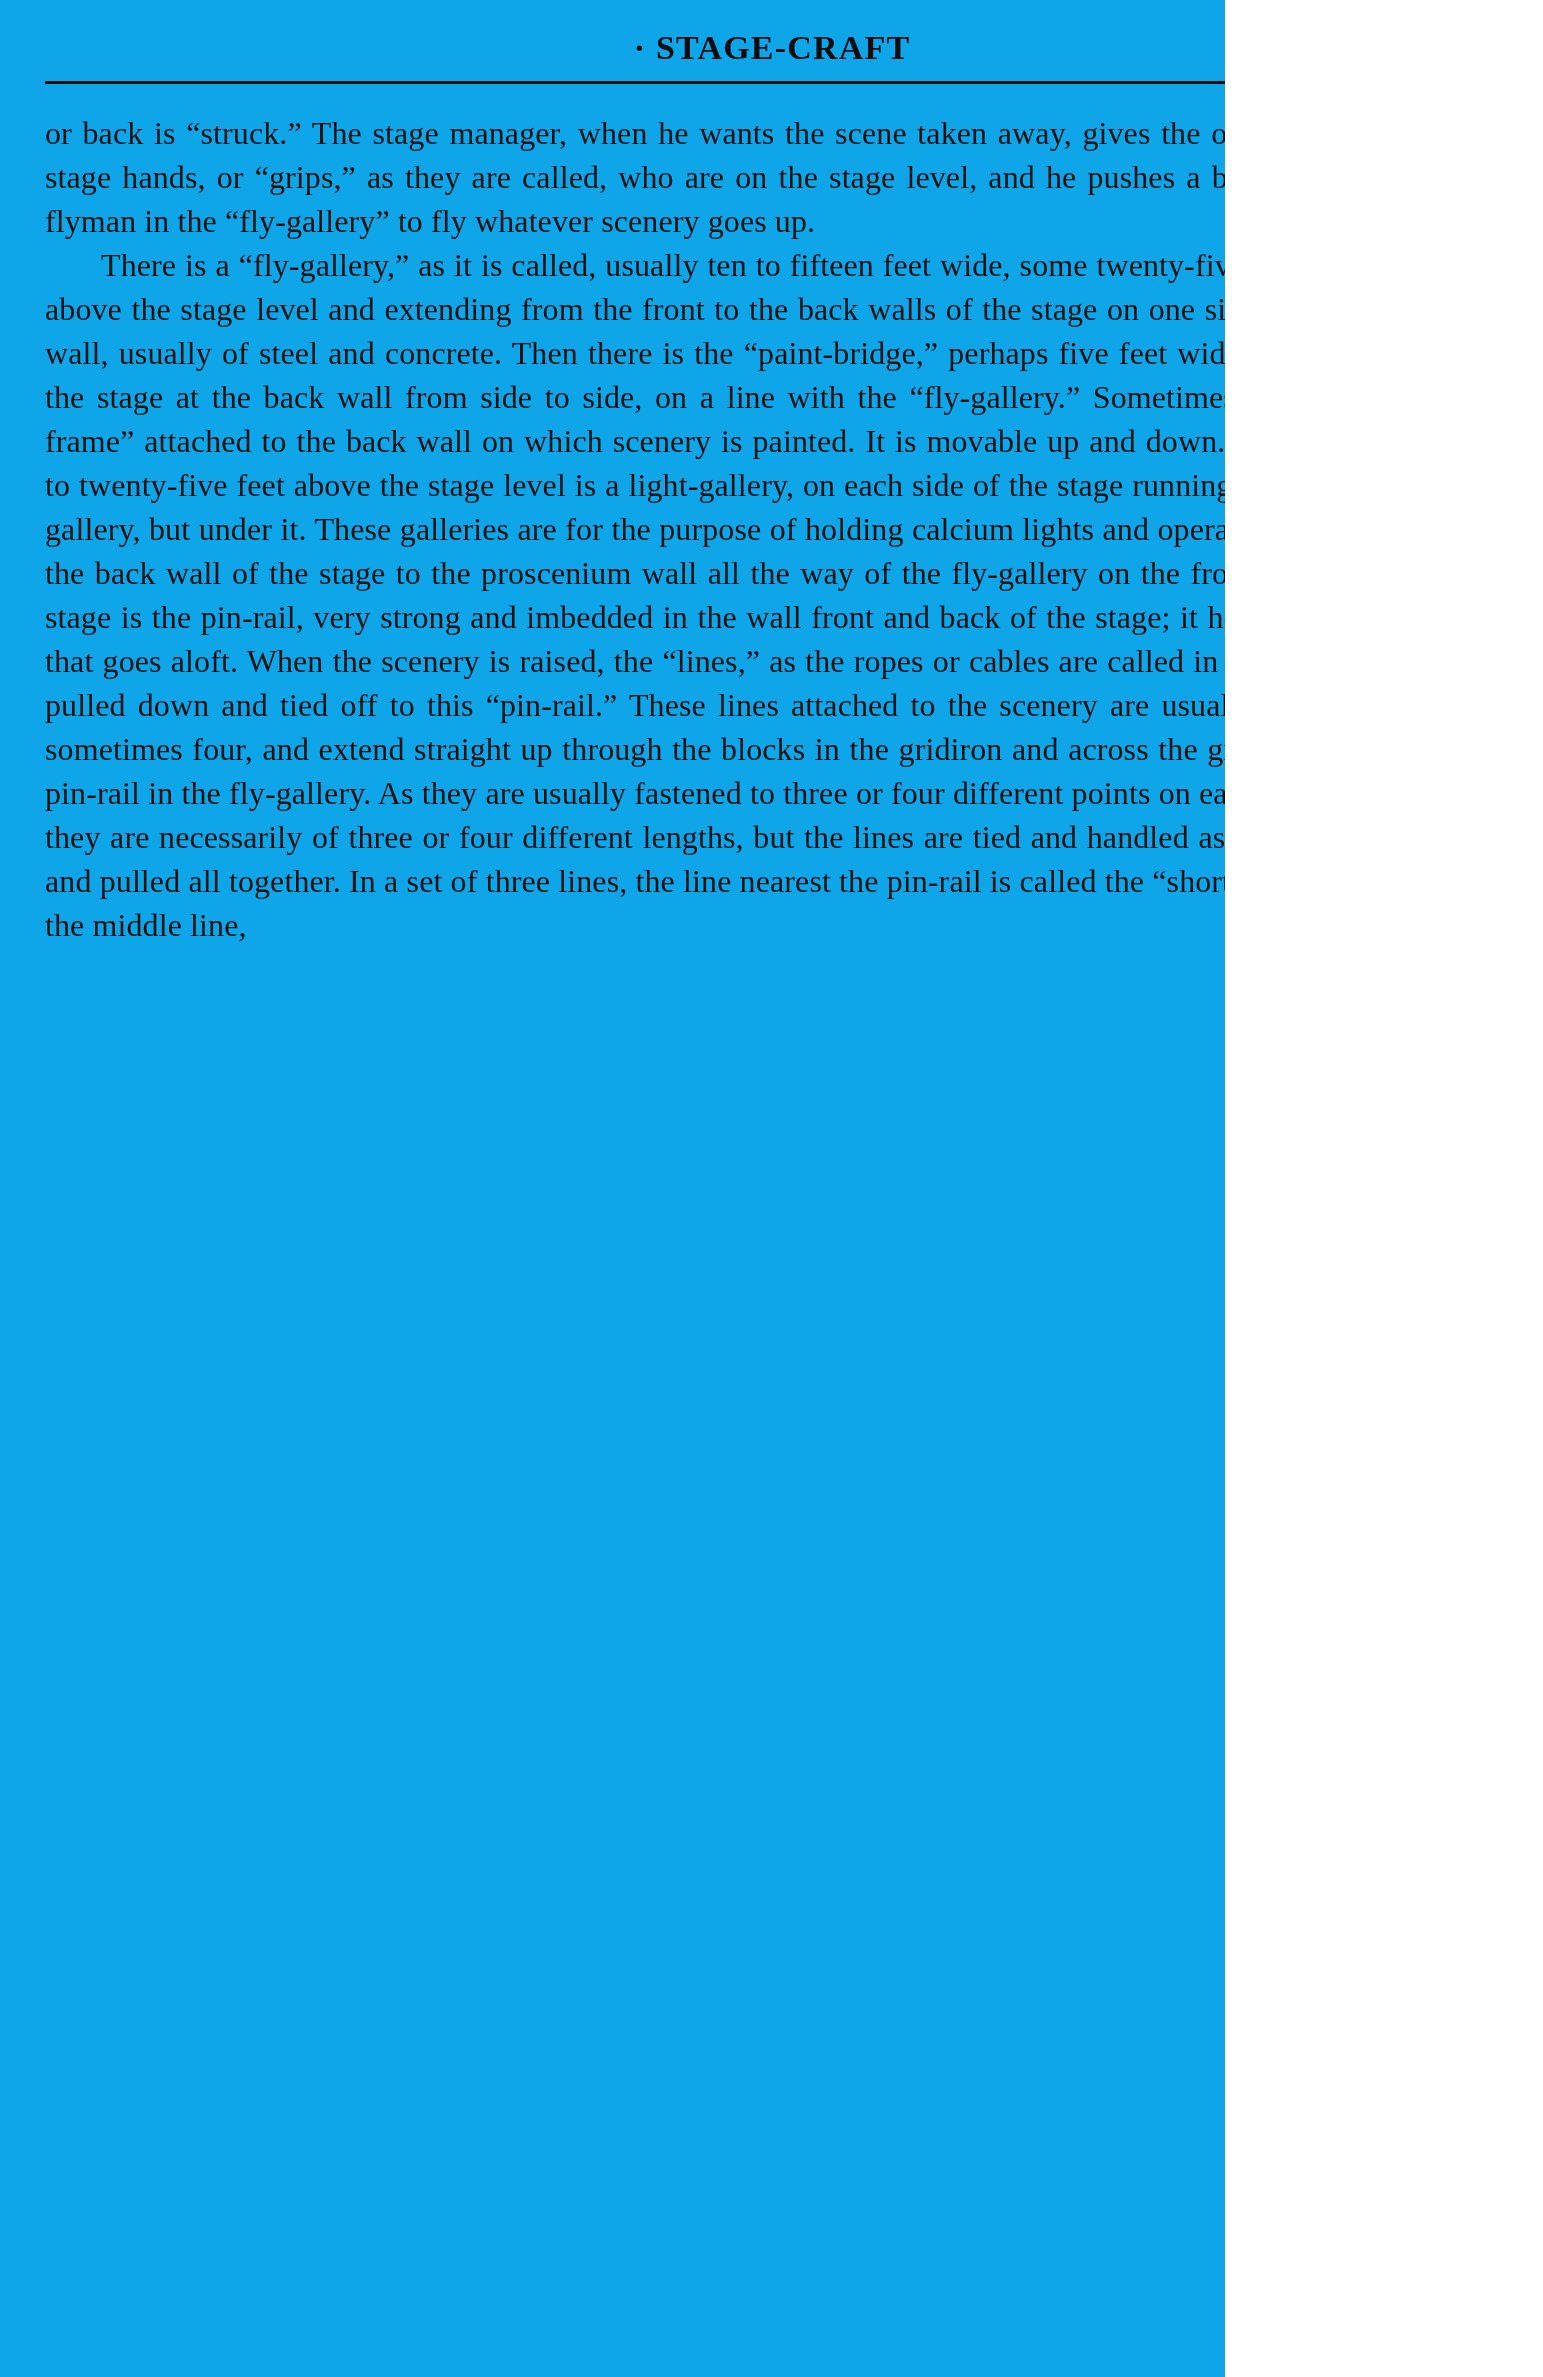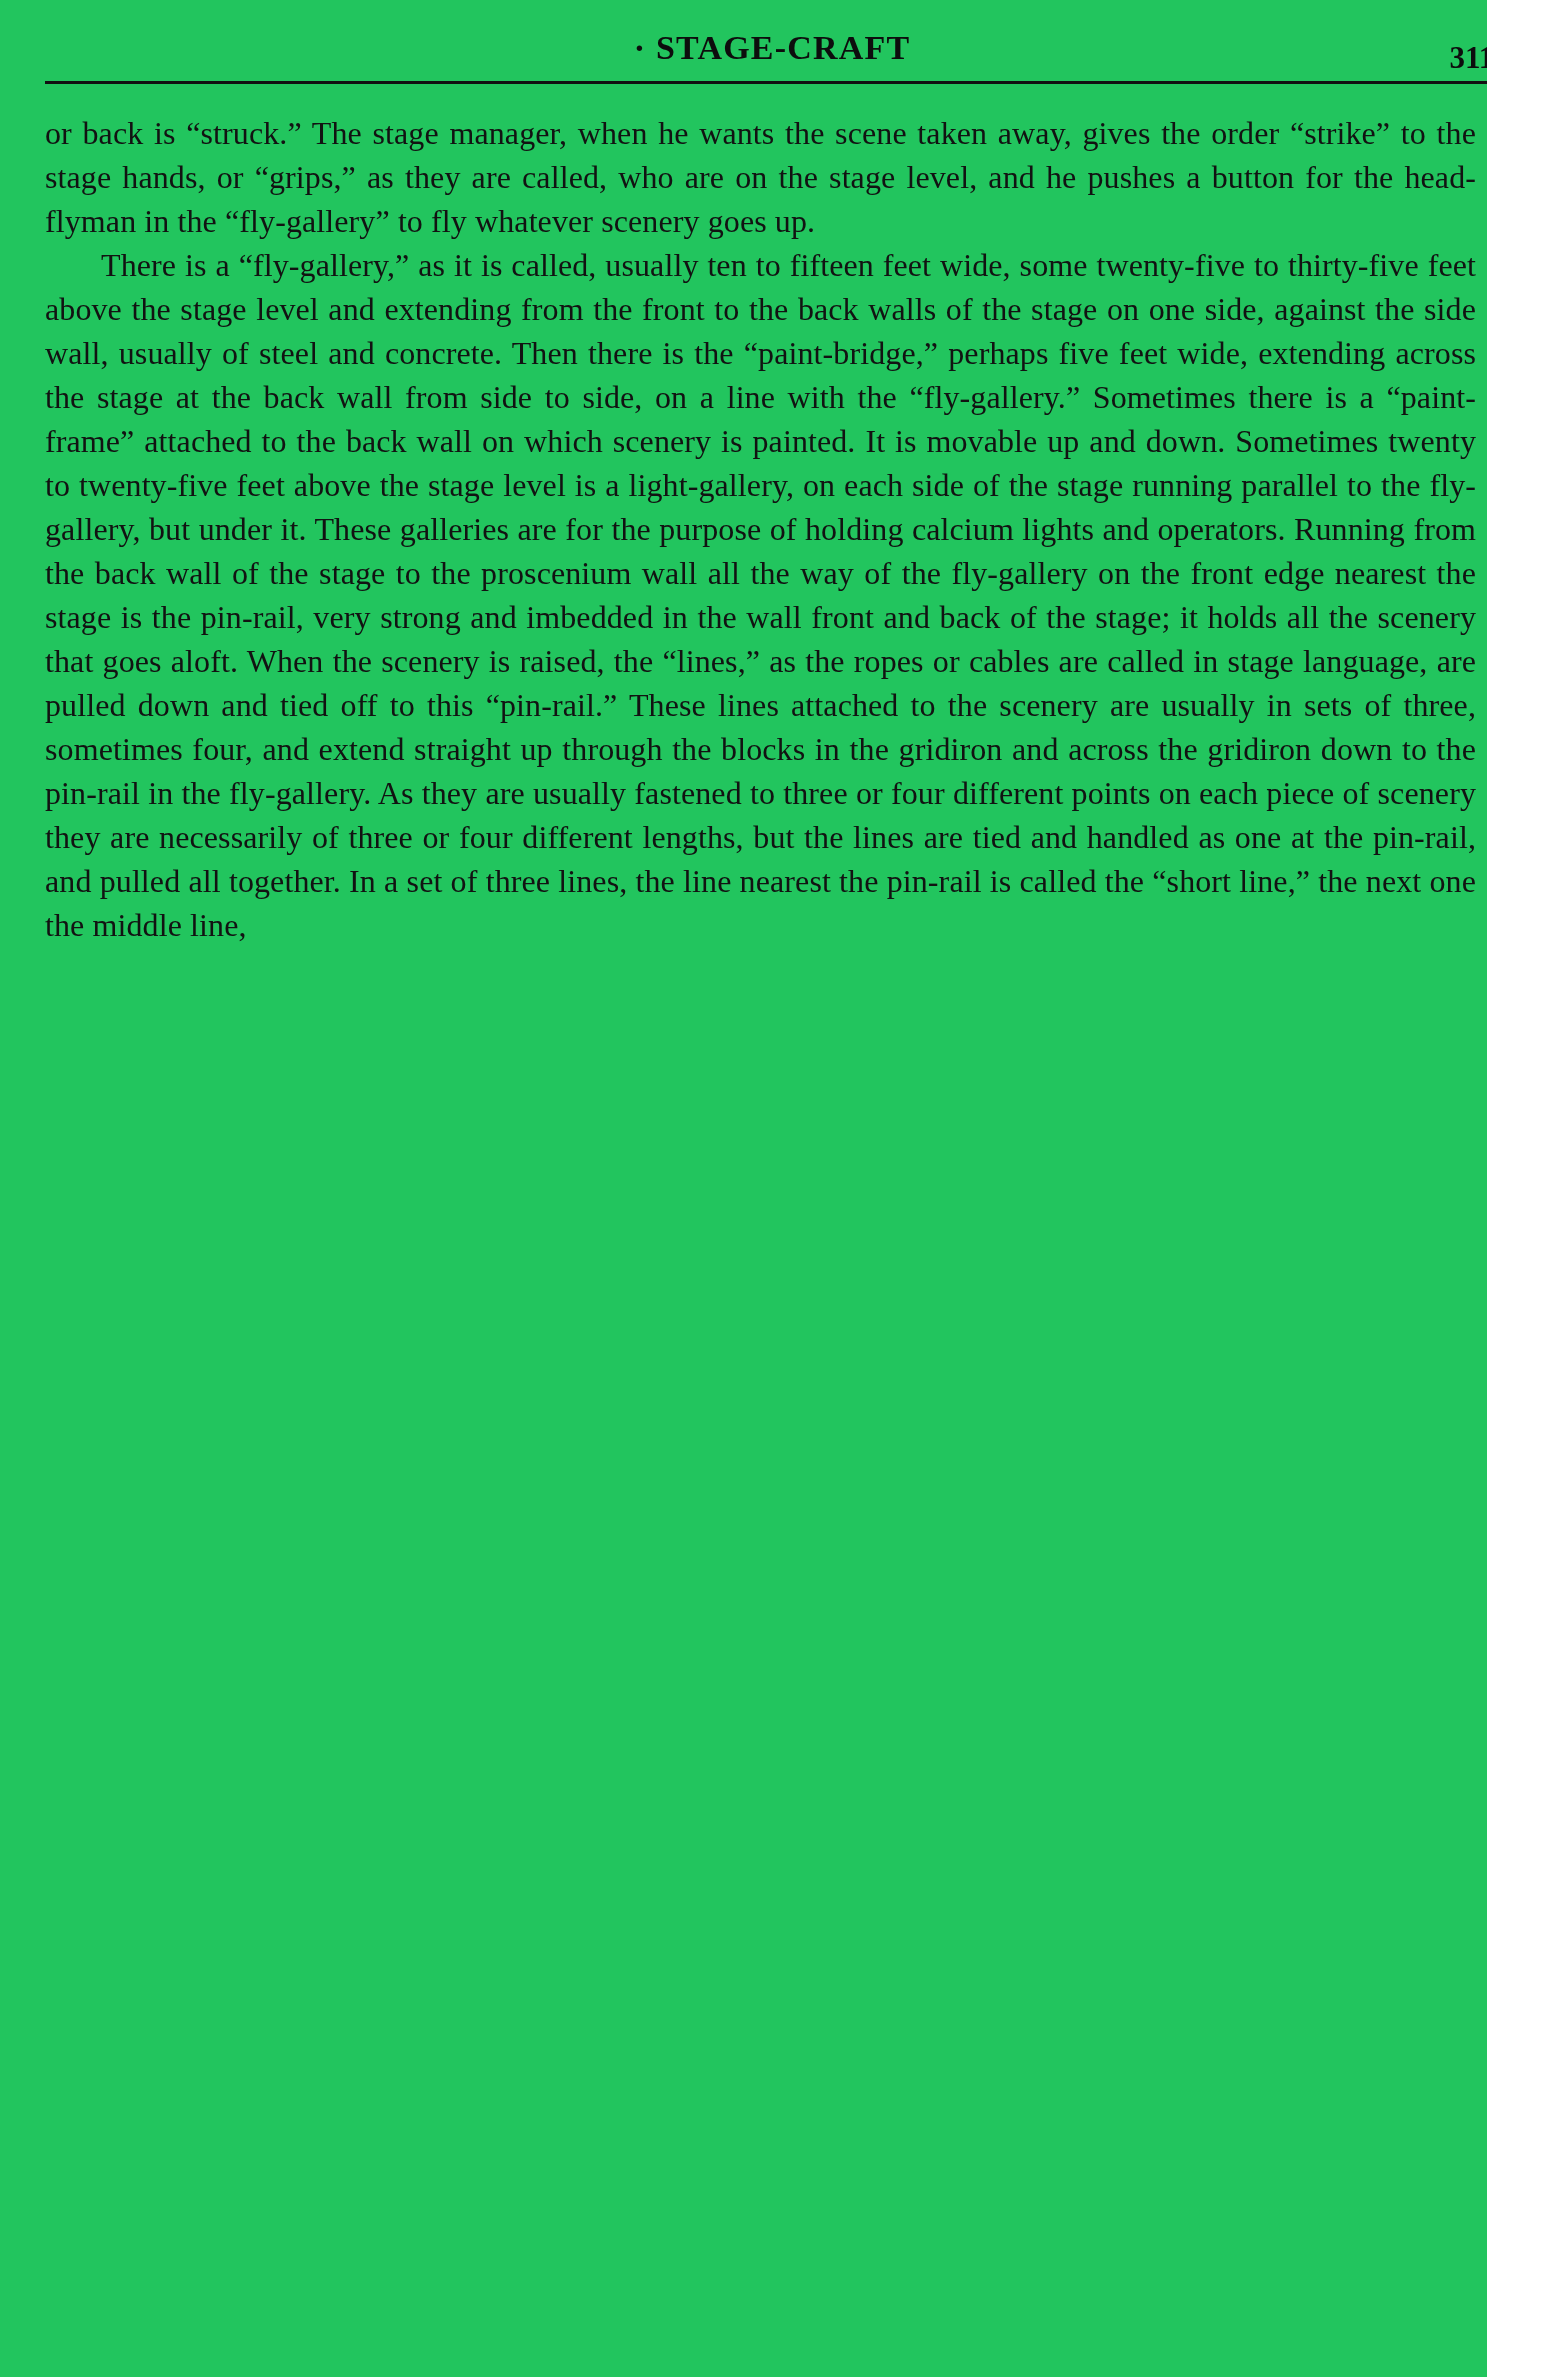--- a/index.html
+++ b/index.html
@@ -2,23 +2,23 @@
 <html style="font-size:9.3px"><head>
 <meta charset="utf-8">
 <style>
   html, body {
     margin: 0;
     padding: 0;
     background: #ffffff;
   }
   .page {
     position: relative;
-    width: 1487px;
+    width: 1225px;
     height: 2377px;
-    background: #22c55e;
+    background: #0ea5e9;
     box-sizing: border-box;
     padding: 0;
     overflow: hidden;
   }
   .page-inner {
     position: absolute;
     left: 45px;
     top: 23px;
     width: 1454px;
   }

